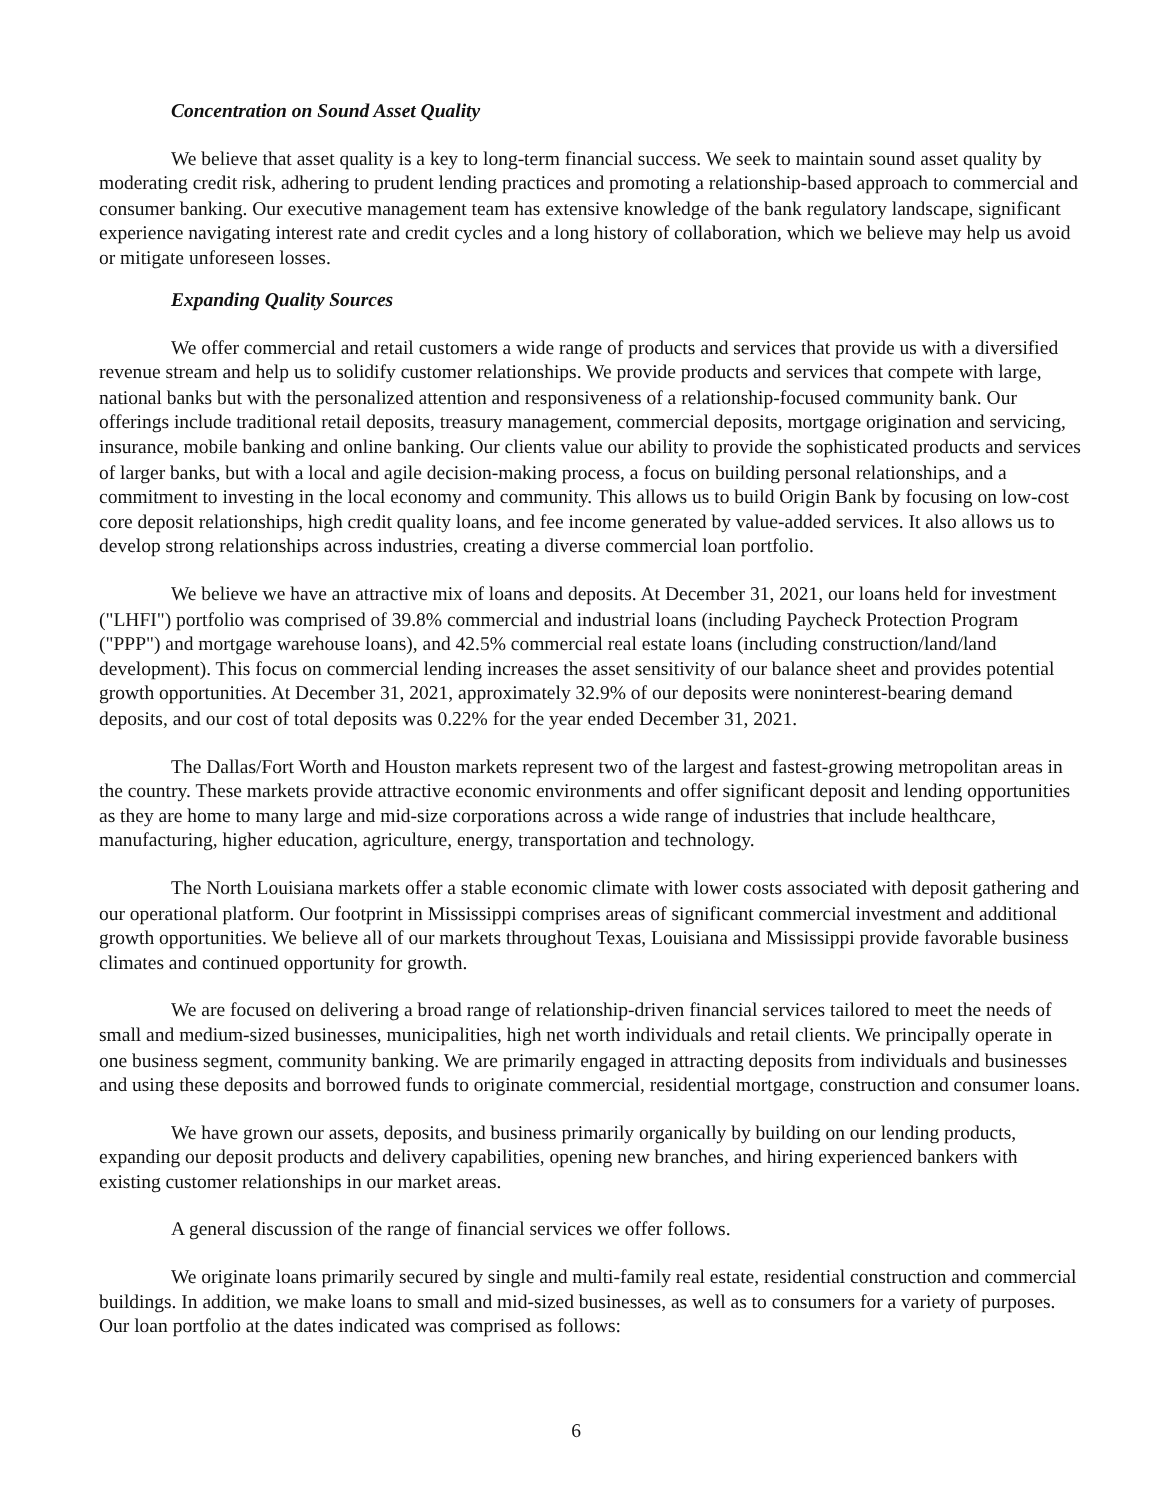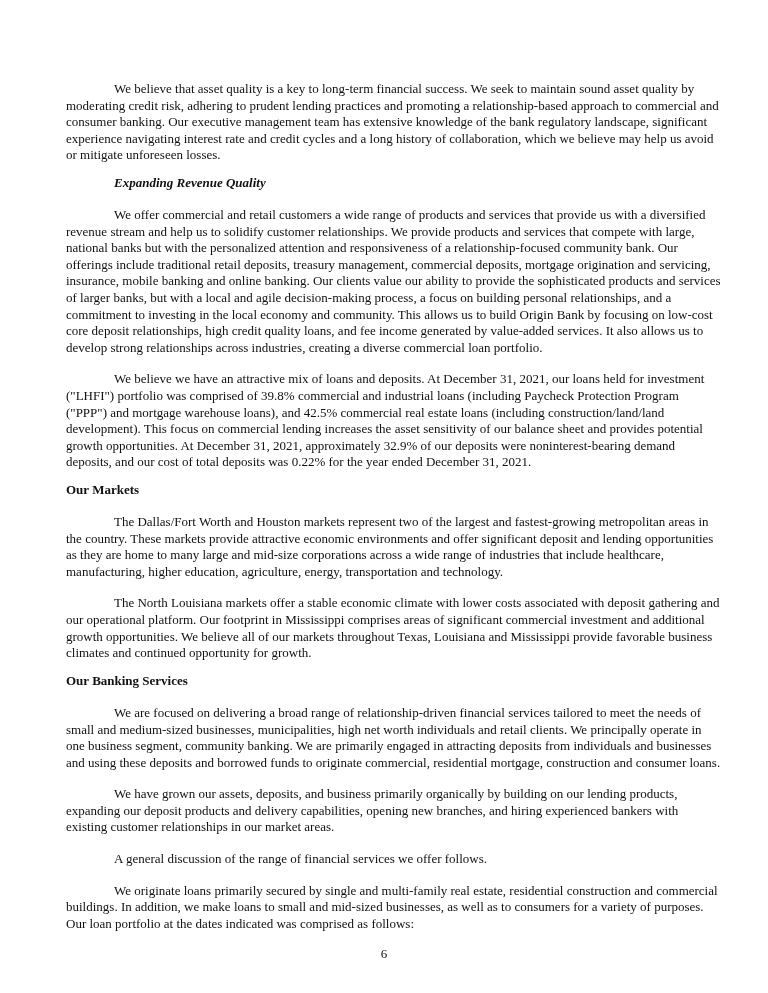--- a/index.html
+++ b/index.html
@@ -11,27 +11,26 @@
   p { margin: 0; font-size: 13px; line-height: 16.6px; }
   .para { text-indent: 48px; margin-bottom: 11.5px; margin-top: 15px; }
   .subhead { font-style: italic; font-weight: bold; text-indent: 48px; margin-bottom: 11.5px; }
   .head { font-weight: bold; margin-bottom: 11.5px; }
   .pagenum { position: absolute; top: 946px; left: 0; width: 768px; text-align: center; font-size: 13px; }
 </style>
 </head>
 <body>
 
 <div class="page">
+  <p class="subhead">Concentration on Sound Asset Quality</p>
   <p class="para">We believe that asset quality is a key to long-term financial success. We seek to maintain sound asset quality by moderating credit risk, adhering to prudent lending practices and promoting a relationship-based approach to commercial and consumer banking. Our executive management team has extensive knowledge of the bank regulatory landscape, significant experience navigating interest rate and credit cycles and a long history of collaboration, which we believe may help us avoid or mitigate unforeseen losses.</p>
-  <p class="subhead">Expanding Revenue Quality</p>
+  <p class="subhead">Expanding Quality Sources</p>
   <p class="para">We offer commercial and retail customers a wide range of products and services that provide us with a diversified revenue stream and help us to solidify customer relationships. We provide products and services that compete with large, national banks but with the personalized attention and responsiveness of a relationship-focused community bank. Our offerings include traditional retail deposits, treasury management, commercial deposits, mortgage origination and servicing, insurance, mobile banking and online banking. Our clients value our ability to provide the sophisticated products and services of larger banks, but with a local and agile decision-making process, a focus on building personal relationships, and a commitment to investing in the local economy and community. This allows us to build Origin Bank by focusing on low-cost core deposit relationships, high credit quality loans, and fee income generated by value-added services. It also allows us to develop strong relationships across industries, creating a diverse commercial loan portfolio.</p>
   <p class="para">We believe we have an attractive mix of loans and deposits. At December 31, 2021, our loans held for investment ("LHFI") portfolio was comprised of 39.8% commercial and industrial loans (including Paycheck Protection Program ("PPP") and mortgage warehouse loans), and 42.5% commercial real estate loans (including construction/land/land development). This focus on commercial lending increases the asset sensitivity of our balance sheet and provides potential growth opportunities. At December 31, 2021, approximately 32.9% of our deposits were noninterest-bearing demand deposits, and our cost of total deposits was 0.22% for the year ended December 31, 2021.</p>
-  <p class="head">Our Markets</p>
   <p class="para">The Dallas/Fort Worth and Houston markets represent two of the largest and fastest-growing metropolitan areas in the country. These markets provide attractive economic environments and offer significant deposit and lending opportunities as they are home to many large and mid-size corporations across a wide range of industries that include healthcare, manufacturing, higher education, agriculture, energy, transportation and technology.</p>
   <p class="para">The North Louisiana markets offer a stable economic climate with lower costs associated with deposit gathering and our operational platform. Our footprint in Mississippi comprises areas of significant commercial investment and additional growth opportunities. We believe all of our markets throughout Texas, Louisiana and Mississippi provide favorable business climates and continued opportunity for growth.</p>
-  <p class="head">Our Banking Services</p>
   <p class="para">We are focused on delivering a broad range of relationship-driven financial services tailored to meet the needs of small and medium-sized businesses, municipalities, high net worth individuals and retail clients. We principally operate in one business segment, community banking. We are primarily engaged in attracting deposits from individuals and businesses and using these deposits and borrowed funds to originate commercial, residential mortgage, construction and consumer loans.</p>
   <p class="para">We have grown our assets, deposits, and business primarily organically by building on our lending products, expanding our deposit products and delivery capabilities, opening new branches, and hiring experienced bankers with existing customer relationships in our market areas.</p>
   <p class="para">A general discussion of the range of financial services we offer follows.</p>
   <p class="para">We originate loans primarily secured by single and multi-family real estate, residential construction and commercial buildings. In addition, we make loans to small and mid-sized businesses, as well as to consumers for a variety of purposes. Our loan portfolio at the dates indicated was comprised as follows:</p>
 </div>
 
 <div class="pagenum">6</div>
 
 </body></html>

